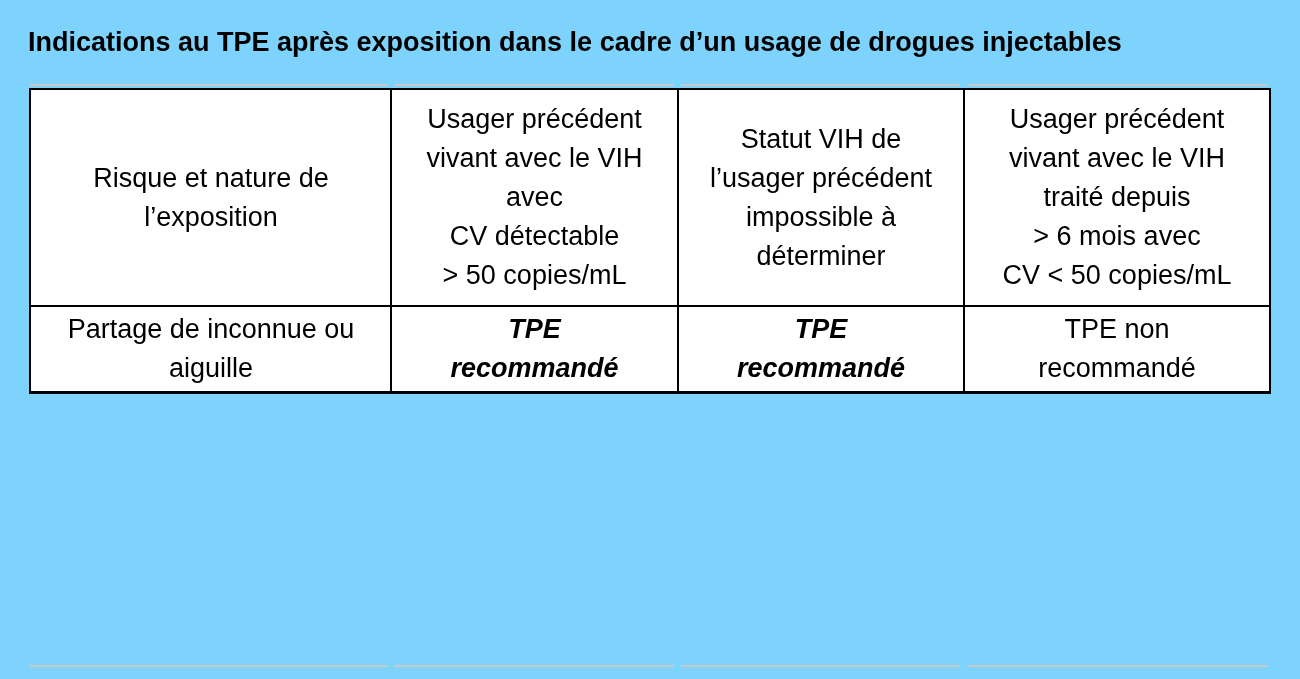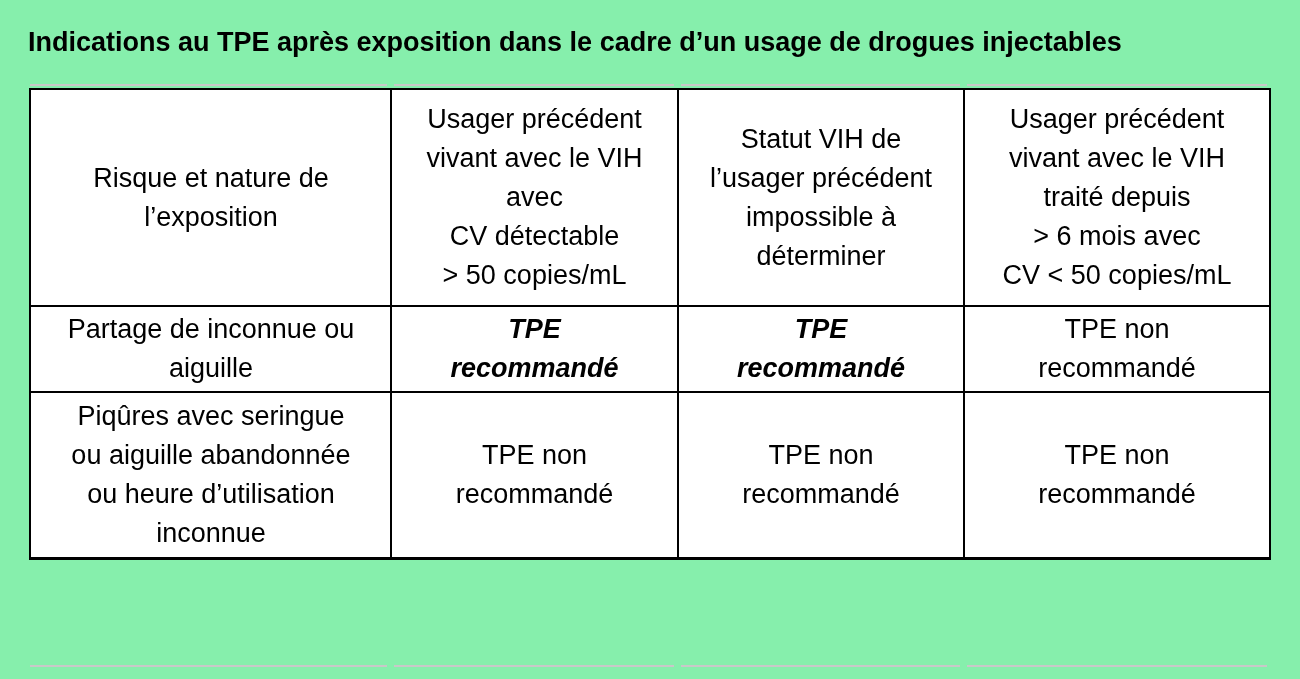--- a/index.html
+++ b/index.html
@@ -6,21 +6,21 @@
   html, body {
     width: 1300px; height: 679px;
     background: #ffffff;
     font-family: "Liberation Sans", sans-serif;
     color: #000000;
     overflow: hidden;
   }
   .page {
     position: relative;
     width: 1300px; height: 679px;
-    background: #86efac;
+    background: #7dd3fc;
   }
   .title {
     position: absolute;
     left: 28px; top: 26px;
     font-size: 27px;
     font-weight: 700;
     line-height: 32px;
     white-space: nowrap;
     color: #000000;
   }
@@ -109,32 +109,20 @@
 aiguille</td>
         <td class="center-cell bold">TPE
 recommandé</td>
         <td class="center-cell bold">TPE
 recommandé</td>
         <td class="center-cell">TPE non
 recommandé</td>
       </tr>
 
 
-      <tr class="row-3">
-        <td class="label-cell">Piqûres avec seringue
-ou aiguille abandonnée
-ou heure d’utilisation
-inconnue</td>
-        <td class="center-cell">TPE non
-recommandé</td>
-        <td class="center-cell">TPE non
-recommandé</td>
-        <td class="center-cell">TPE non
-recommandé</td>
-      </tr>
     </tbody>
   </table>
 
   <div class="faint-seg" style="left:30px;  top:665px; width:357px;"></div>
   <div class="faint-seg" style="left:394px; top:665px; width:280px;"></div>
   <div class="faint-seg" style="left:681px; top:665px; width:279px;"></div>
   <div class="faint-seg" style="left:967px; top:665px; width:300px;"></div>
 
 </div>
 

